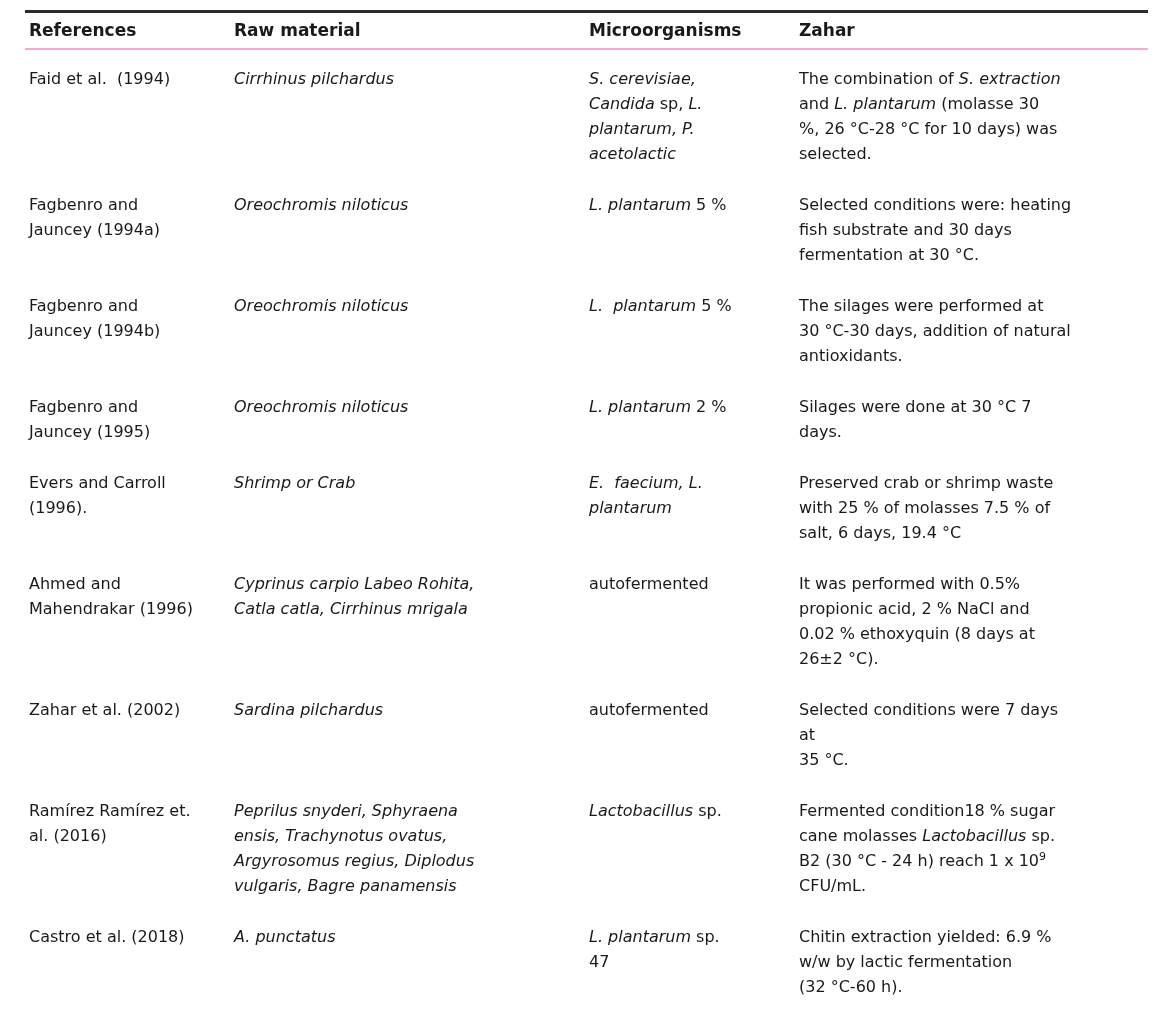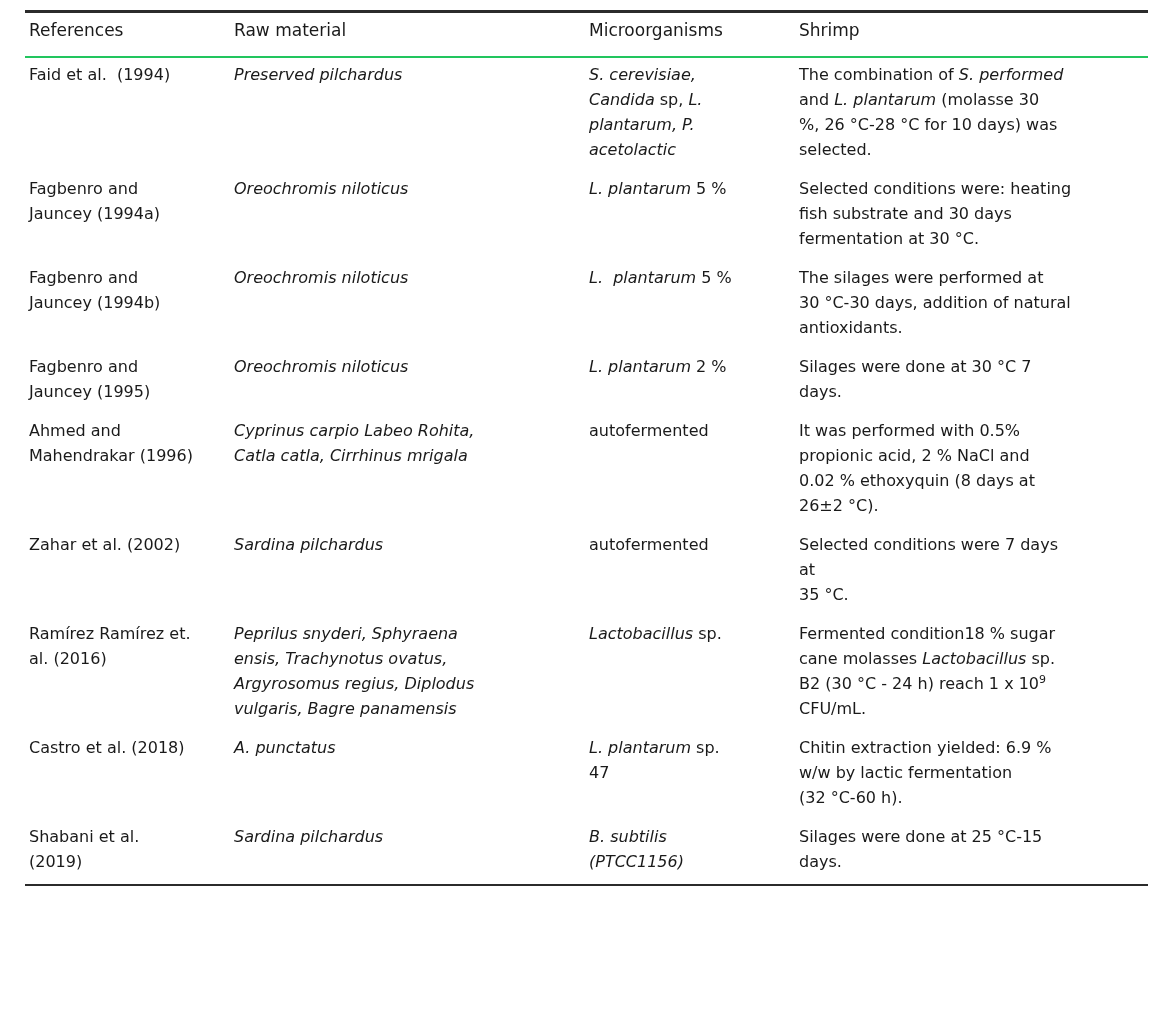--- a/index.html
+++ b/index.html
@@ -27,31 +27,31 @@
     border-top: 3px solid #2b2b2b;
     border-bottom: 2px solid #2b2b2b;
   }
   col.c-references     { width: 205px; }
   col.c-raw_material   { width: 355px; }
   col.c-microorganisms { width: 210px; }
   col.c-detail         { width: 353px; }
 
   thead th {
     font-size: 17px;
-    font-weight: normal;
+    font-weight: bold;
     line-height: 25px;
-    padding: 5px 4px 13px 4px;
-    border-bottom: 2px solid #22c55e;
+    padding: 5px 4px 5px 4px;
+    border-bottom: 2px solid #f9a8d4;
     white-space: pre-wrap;
   }
   tbody td {
     font-size: 16px;
     line-height: 25px;
     vertical-align: top;
-    padding: 4px 4px 10px 4px;
+    padding: 16px 4px 10px 4px;
     white-space: pre-wrap;
     overflow-wrap: break-word;
   }
   .al { text-align: left; }
   .ac { text-align: left; }
   i { font-style: italic; }
   sup {
     font-size: 11px;
     line-height: 0;
     vertical-align: super;
@@ -66,32 +66,32 @@
       <col class="c-references">
       <col class="c-raw_material">
       <col class="c-microorganisms">
       <col class="c-detail">
     </colgroup>
     <thead>
       <tr>
         <th class="al">References</th>
         <th class="ac">Raw material</th>
         <th class="ac">Microorganisms</th>
-        <th class="ac">Shrimp</th>
+        <th class="ac">Zahar</th>
       </tr>
     </thead>
     <tbody>
         <tr>
           <td class="al"><span>Faid et al.  (1994)</span></td>
-          <td class="ac"><i>Preserved pilchardus</i></td>
+          <td class="ac"><i>Cirrhinus pilchardus</i></td>
           <td class="ac"><i>S. cerevisiae,
 Candida</i><span> sp, </span><i>L.
 plantarum, P.
 acetolactic</i></td>
-          <td class="ac"><span>The combination of </span><i>S. performed</i><span>
+          <td class="ac"><span>The combination of </span><i>S. extraction</i><span>
 and </span><i>L. plantarum</i><span> (molasse 30
 %, 26 °C-28 °C for 10 days) was
 selected.</span></td>
         </tr>
         <tr>
           <td class="al"><span>Fagbenro and
 Jauncey (1994a)</span></td>
           <td class="ac"><i>Oreochromis niloticus</i></td>
           <td class="ac"><i>L. plantarum</i><span> 5 %</span></td>
           <td class="ac"><span>Selected conditions were: heating
@@ -107,20 +107,30 @@
 30 °C-30 days, addition of natural
 antioxidants.</span></td>
         </tr>
         <tr>
           <td class="al"><span>Fagbenro and
 Jauncey (1995)</span></td>
           <td class="ac"><i>Oreochromis niloticus</i></td>
           <td class="ac"><i>L. plantarum</i><span> 2 %</span></td>
           <td class="ac"><span>Silages were done at 30 °C 7
 days.</span></td>
+        </tr>
+        <tr>
+          <td class="al"><span>Evers and Carroll
+(1996).</span></td>
+          <td class="ac"><i>Shrimp or Crab</i></td>
+          <td class="ac"><i>E.  faecium, L.
+plantarum</i></td>
+          <td class="ac"><span>Preserved crab or shrimp waste
+with 25 % of molasses 7.5 % of
+salt, 6 days, 19.4 °C</span></td>
         </tr>
         <tr>
           <td class="al"><span>Ahmed and
 Mahendrakar (1996)</span></td>
           <td class="ac"><i>Cyprinus carpio Labeo Rohita,
 Catla catla, Cirrhinus mrigala</i></td>
           <td class="ac"><span>autofermented</span></td>
           <td class="ac"><span>It was performed with 0.5%
 propionic acid, 2 % NaCl and
 0.02 % ethoxyquin (8 days at

